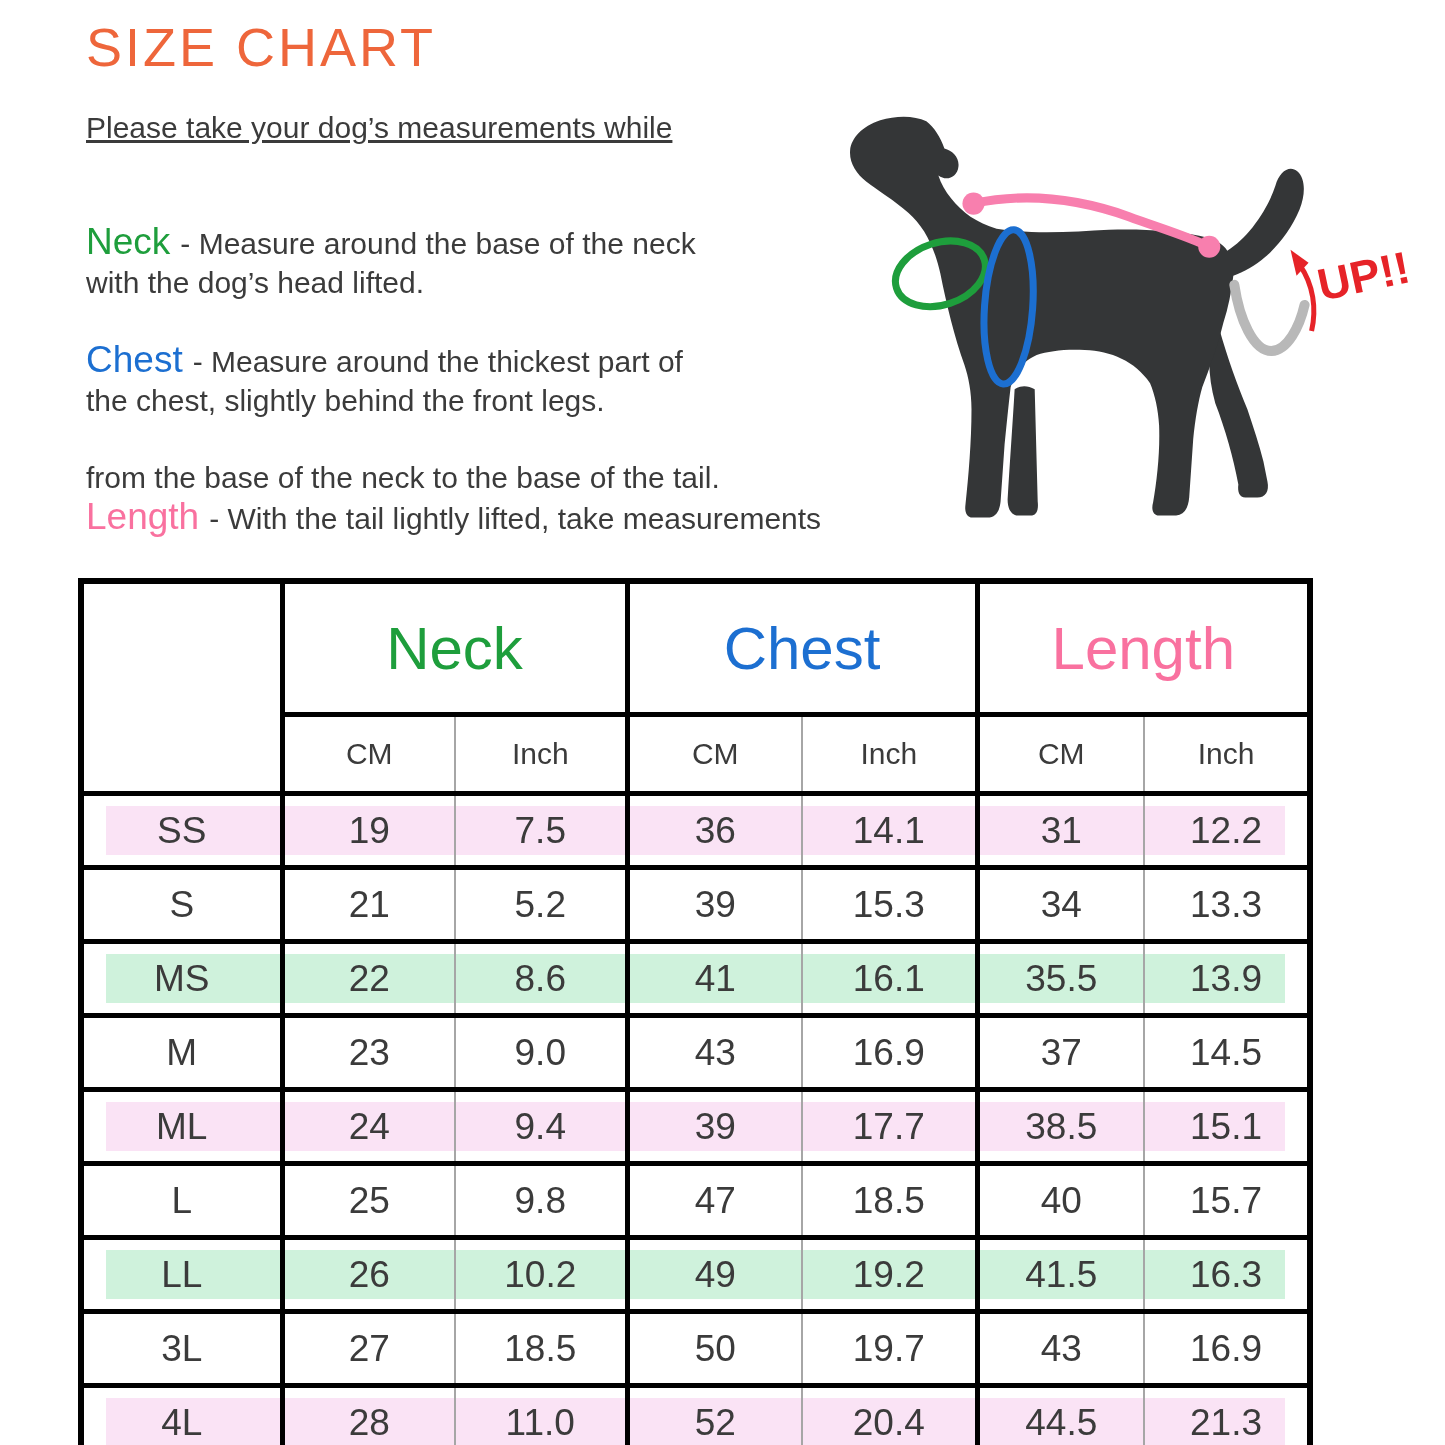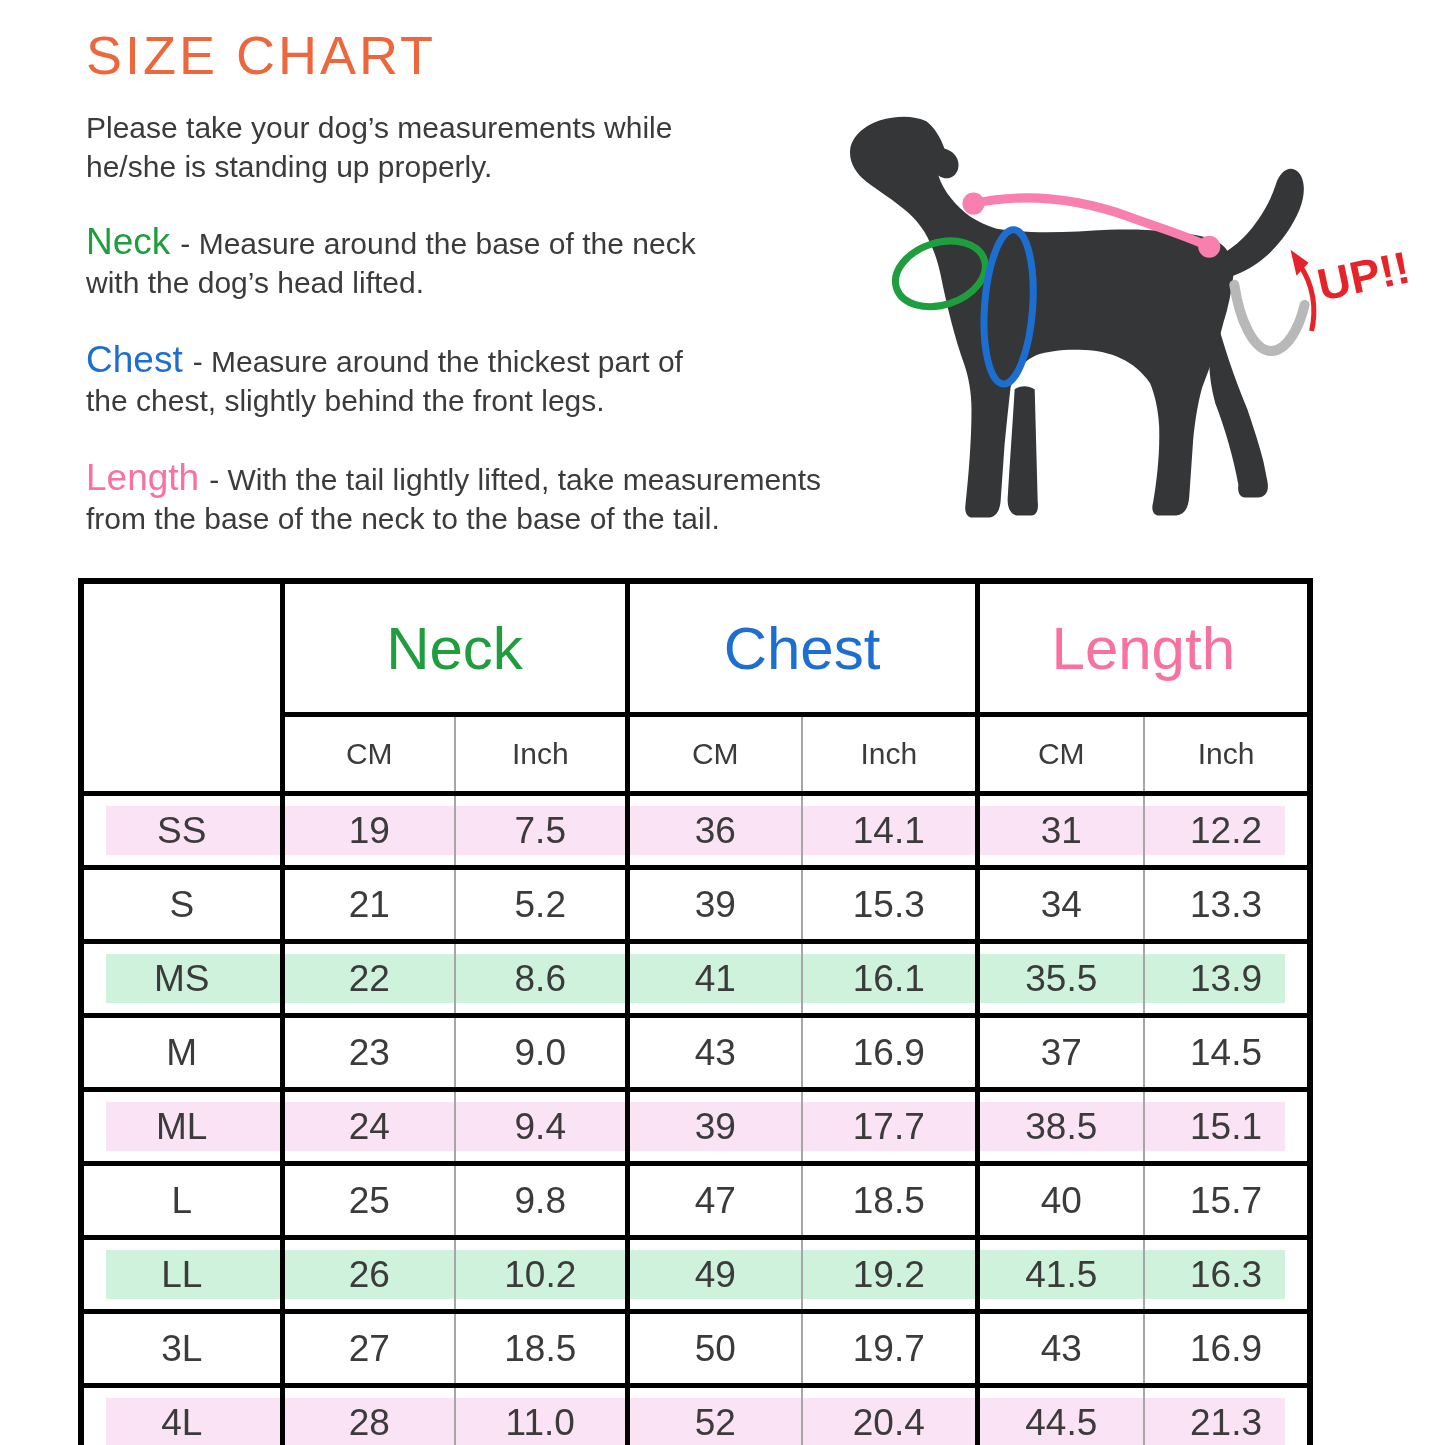--- a/index.html
+++ b/index.html
@@ -14,25 +14,25 @@
     --dog:#343637;
     --red:#e62328;
     --gray-tail:#b8b8b8;
   }
   html,body{margin:0;padding:0;background:#fff;}
   .page{
     position:relative;width:1445px;height:1445px;background:#fff;overflow:hidden;
     font-family:"Liberation Sans",sans-serif;color:var(--ink);
   }
   .title{
-    position:absolute;left:86px;top:24px;font-size:54px;letter-spacing:3px;
+    position:absolute;left:86px;top:16px;font-size:54px;letter-spacing:3px;
     color:var(--orange);white-space:nowrap;
   }
   .textblock{position:absolute;left:86px;font-size:30px;line-height:39px;white-space:nowrap;}
-  .intro{top:108px;}
+  .intro{top:108px;text-decoration:underline;}
   .mblock .term{font-size:37px;margin-right:10px;}
   .t-neck{color:var(--green);}
   .t-chest{color:var(--blue);}
   .t-length{color:var(--pink);}
   .dog-wrap{position:absolute;left:818px;top:88px;width:622px;height:482px;}
   .dog-wrap svg{width:100%;height:100%;display:block;}
 
   
   .size-table{
     position:absolute;left:78px;top:578px;
@@ -64,36 +64,35 @@
 </style>
 </head>
 <body>
 
 <div class="page">
 
   <div class="title">SIZE CHART</div>
 
   <div class="textblock intro">
     <div>Please take your dog’s measurements while</div>
-    <div>he/she is standing up properly.</div>
   </div>
 
   <div class="textblock mblock" style="top:340px;">
     <div><span class="term t-chest">Chest</span><span>- Measure around the thickest part of</span></div>
     <div>the chest, slightly behind the front legs.</div>
   </div>
 
   <div class="textblock mblock" style="top:222px;">
     <div><span class="term t-neck">Neck</span><span>- Measure around the base of the neck</span></div>
     <div>with the dog’s head lifted.</div>
   </div>
 
   <div class="textblock mblock" style="top:458px;">
+    <div>from the base of the neck to the base of the tail.</div>
     <div><span class="term t-length">Length</span><span>- With the tail lightly lifted, take measurements</span></div>
-    <div>from the base of the neck to the base of the tail.</div>
   </div>
 
   <div class="dog-wrap">
     <svg viewBox="0 0 620 480">
 
       <path fill="#343637" d="M196,300 C194,335 191,375 189,410 C189,420 193,426 200,426 L212,426 C218,426 220,420 219,412 L216,300 C209,296 202,296 196,300 Z"></path>
       <path fill="#343637" d="M400,240 C408,268 418,296 428,320 C434,338 440,356 444,372 L448,392 C450,402 446,408 438,408 L426,408 C420,408 418,402 419,395 C414,368 406,340 396,314 C392,300 390,286 390,272 Z"></path>
 
       <path fill="#343637" d="M32,62
            C33,50 44,38 62,32 C78,27 96,27 108,33 C116,39 122,49 126,60

